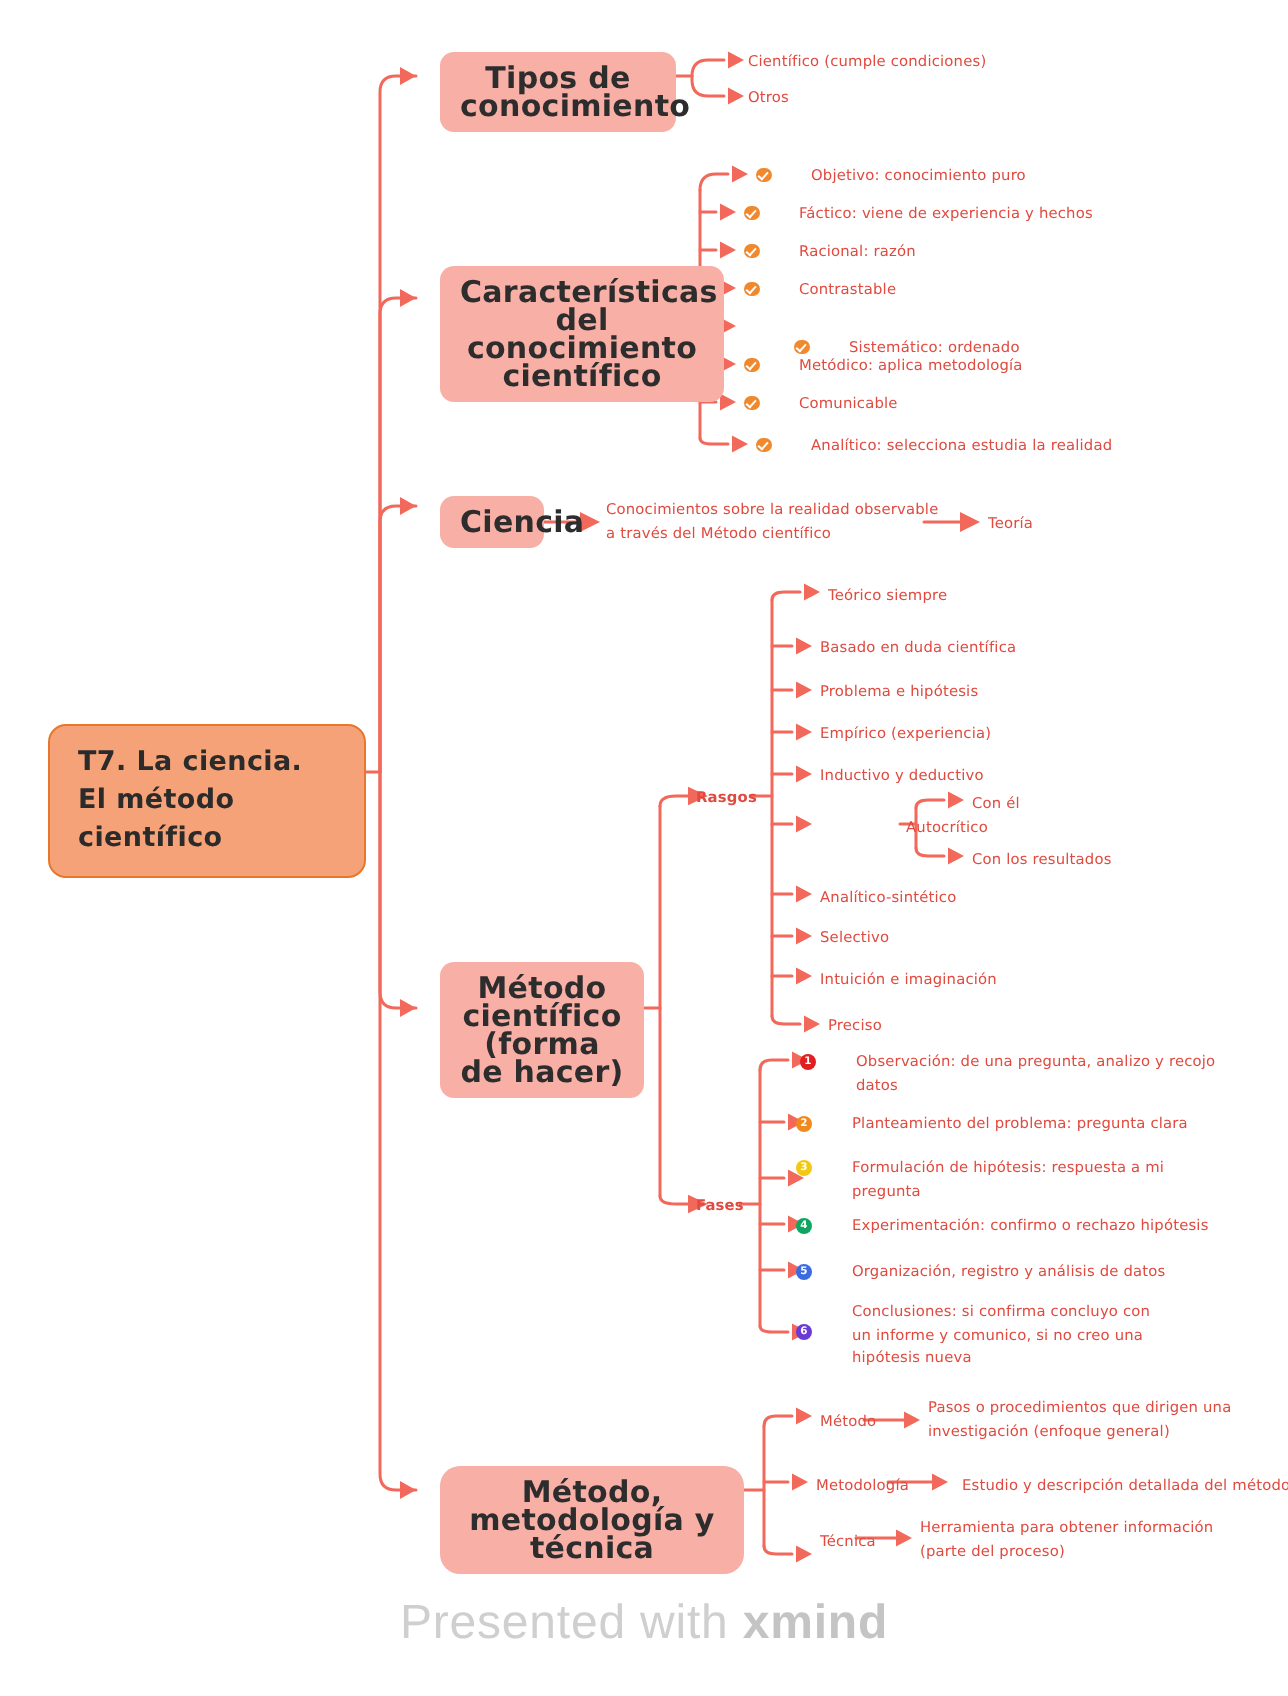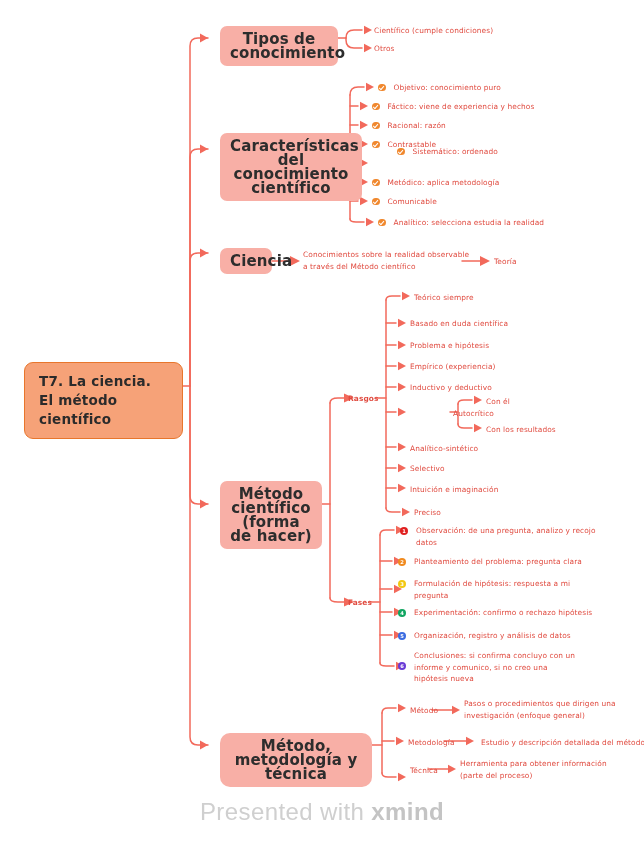--- a/index.html
+++ b/index.html
@@ -44,21 +44,21 @@
     position:absolute;
     color:#E04A3F;
     font-size:7.4px;
     line-height:11.5px;
     letter-spacing:.1px;
     font-weight:500;
     box-sizing:border-box;
   }
   .leaf.bold-lbl{font-weight:600;}
 
-  .leaf-row{display:flex;align-items:flex-start;gap:8px;}
+  .leaf-row{display:flex;align-items:flex-start;gap:20px;}
   .leaf-row .txt{display:block;}
 
   
   .chk{
     width:7.5px;height:7.5px;border-radius:50%;
     background:#F0882E;flex:0 0 auto;margin-top:1.6px;
     position:relative;
   }
   .chk::after{
     content:"";position:absolute;left:2px;top:1.8px;
@@ -241,21 +241,21 @@
     <span class="txt">Fáctico: viene de experiencia y hechos</span>
   </div>
   <div class="leaf leaf-row" style="left:372px;top:120px;width:240px;">
     <span class="chk"></span>
     <span class="txt">Racional: razón</span>
   </div>
   <div class="leaf leaf-row" style="left:372px;top:139px;width:240px;">
     <span class="chk"></span>
     <span class="txt">Contrastable</span>
   </div>
-  <div class="leaf leaf-row" style="left:372px;top:146px;width:240px;padding-left:25px;">
+  <div class="leaf leaf-row" style="left:372px;top:168px;width:240px;padding-left:25px;">
     <span class="chk"></span>
     <span class="txt">Sistemático: ordenado</span>
   </div>
   <div class="leaf leaf-row" style="left:372px;top:177px;width:240px;">
     <span class="chk"></span>
     <span class="txt">Metódico: aplica metodología</span>
   </div>
   <div class="leaf leaf-row" style="left:372px;top:196px;width:240px;">
     <span class="chk"></span>
     <span class="txt">Comunicable</span>

